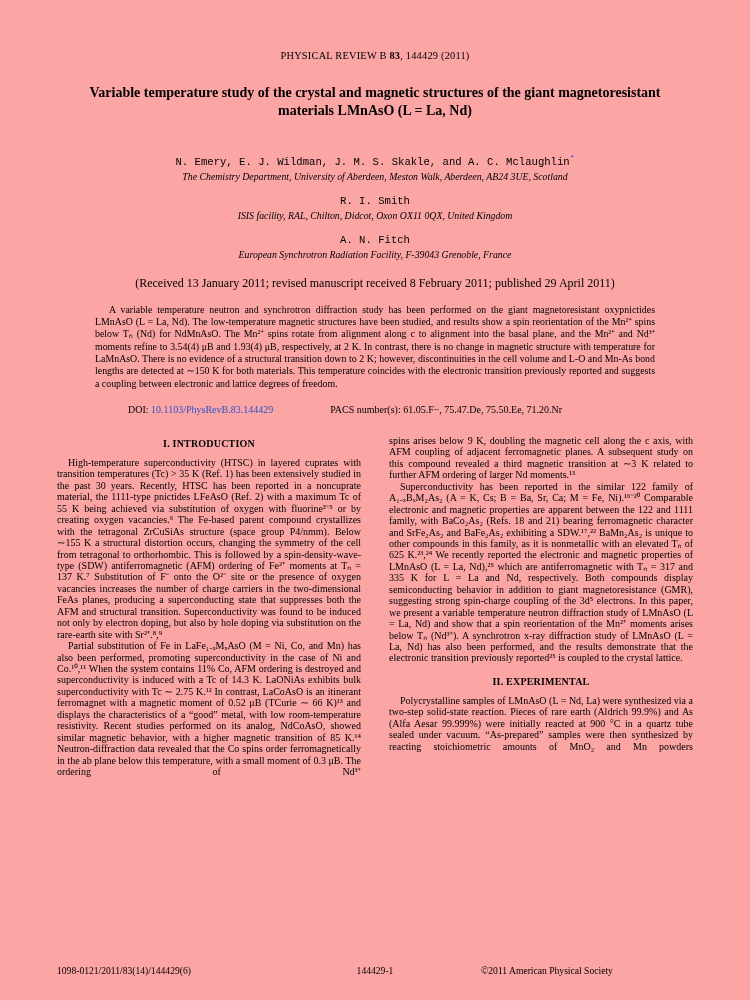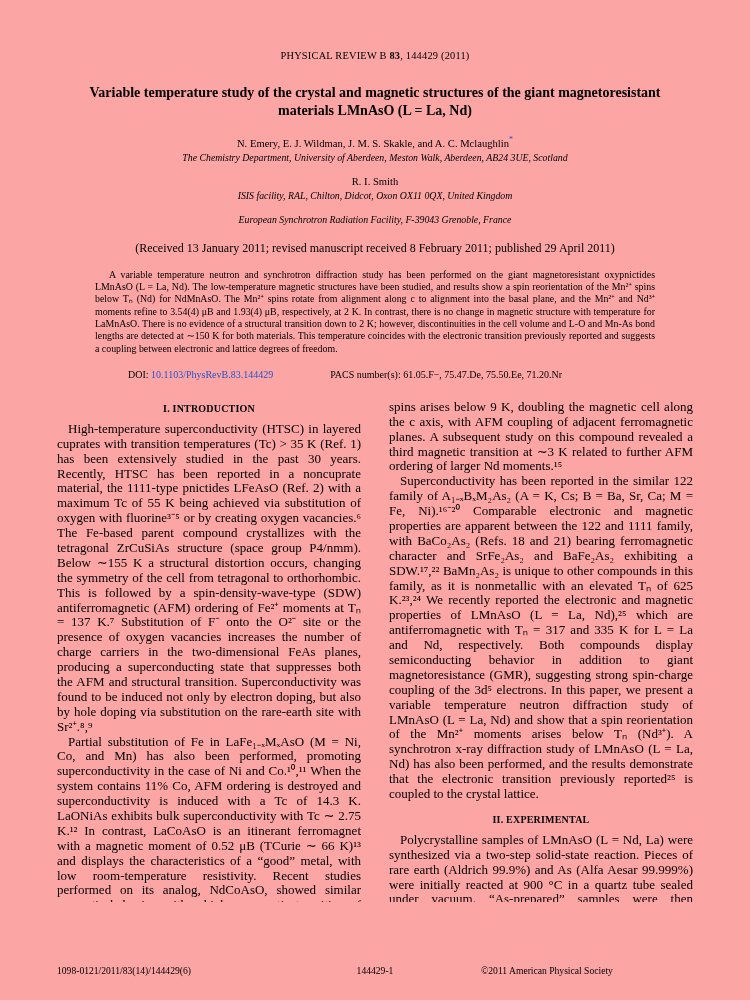--- a/index.html
+++ b/index.html
@@ -19,28 +19,28 @@
   }
   .journal-header {
     text-align: center;
     font-size: 10.4px;
     letter-spacing: 0.2px;
     margin-bottom: 23px;
   }
   .journal-header .vol { font-weight: bold; }
   .paper-title {
     width: 630px;
-    margin: 0 auto 15px auto;
+    margin: 0 auto 33px auto;
     text-align: center;
     font-weight: bold;
     font-size: 14px;
     line-height: 1.3;
   }
   .author-group { text-align: center; margin-bottom: 13px; }
-  .author-names { font-size: 10.6px; margin-bottom: 3px; }
+  .author-names { font-size: 10.6px; margin-bottom: 3px; font-family: Liberation Mono, monospace; }
   .fnmark {
     color: #2653c9;
     font-size: 8px;
     vertical-align: super;
     text-decoration: none;
   }
   .affiliation { font-style: italic; font-size: 9.8px; }
   .received { text-align: center; font-size: 12px; margin: 16px 0 13px 0; }
   .abstract {
     margin: 0 38px 14px 38px;
@@ -67,21 +67,21 @@
   .sec-heading {
     text-align: center;
     font-weight: bold;
     font-size: 10px;
     margin: 3px 0 8px 0;
     letter-spacing: 0.2px;
   }
   .sec-heading.second { margin-top: 12px; }
   .col p {
     text-align: justify;
-    font-size: 13px;
+    font-size: 10px;
     line-height: 1.146;
     text-indent: 11px;
   }
   .no-indent { text-indent: 0 !important; }
   .fill-last { text-align-last: justify; }
   .footer {
     position: absolute;
     left: 57px; right: 57px; bottom: 24px;
     display: flex;
     font-size: 9.6px;
@@ -103,20 +103,21 @@
     <div class="author-names"><span>N. Emery, E. J. Wildman, J. M. S. Skakle, and A. C. Mclaughlin</span><a class="fnmark">*</a></div>
     <div class="affiliation">The Chemistry Department, University of Aberdeen, Meston Walk, Aberdeen, AB24 3UE, Scotland</div>
   </div>
 
   <div class="author-group">
     <div class="author-names">R. I. Smith</div>
     <div class="affiliation">ISIS facility, RAL, Chilton, Didcot, Oxon OX11 0QX, United Kingdom</div>
   </div>
 
   <div class="author-group">
+    <div class="author-names">A. N. Fitch</div>
     <div class="affiliation">European Synchrotron Radiation Facility, F-39043 Grenoble, France</div>
   </div>
 
   <div class="received">(Received 13 January 2011; revised manuscript received 8 February 2011; published 29 April 2011)</div>
 
   <p class="abstract">A variable temperature neutron and synchrotron diffraction study has been performed on the giant magnetoresistant oxypnictides LMnAsO (L = La, Nd). The low-temperature magnetic structures have been studied, and results show a spin reorientation of the Mn²⁺ spins below Tₙ (Nd) for NdMnAsO. The Mn²⁺ spins rotate from alignment along c to alignment into the basal plane, and the Mn²⁺ and Nd³⁺ moments refine to 3.54(4) μB and 1.93(4) μB, respectively, at 2 K. In contrast, there is no change in magnetic structure with temperature for LaMnAsO. There is no evidence of a structural transition down to 2 K; however, discontinuities in the cell volume and L-O and Mn-As bond lengths are detected at ∼150 K for both materials. This temperature coincides with the electronic transition previously reported and suggests a coupling between electronic and lattice degrees of freedom.</p>
 
   <div class="doi-line">
     <span class="doi-part"><span>DOI: </span><a class="doi-link">10.1103/PhysRevB.83.144429</a></span>
     <span class="pacs">PACS number(s):  61.05.F−, 75.47.De, 75.50.Ee, 71.20.Nr</span>

